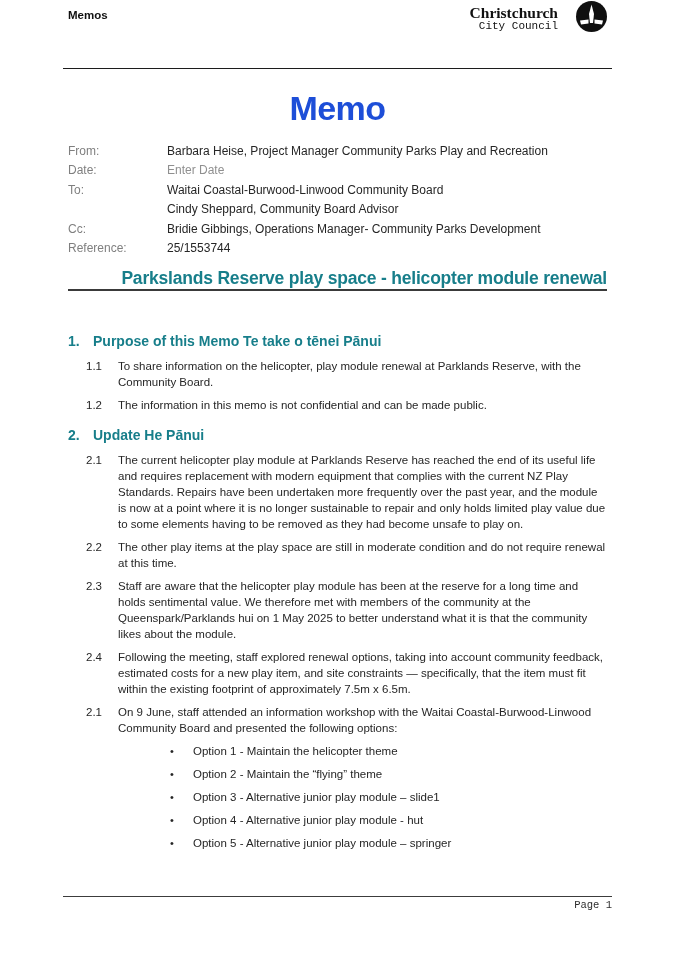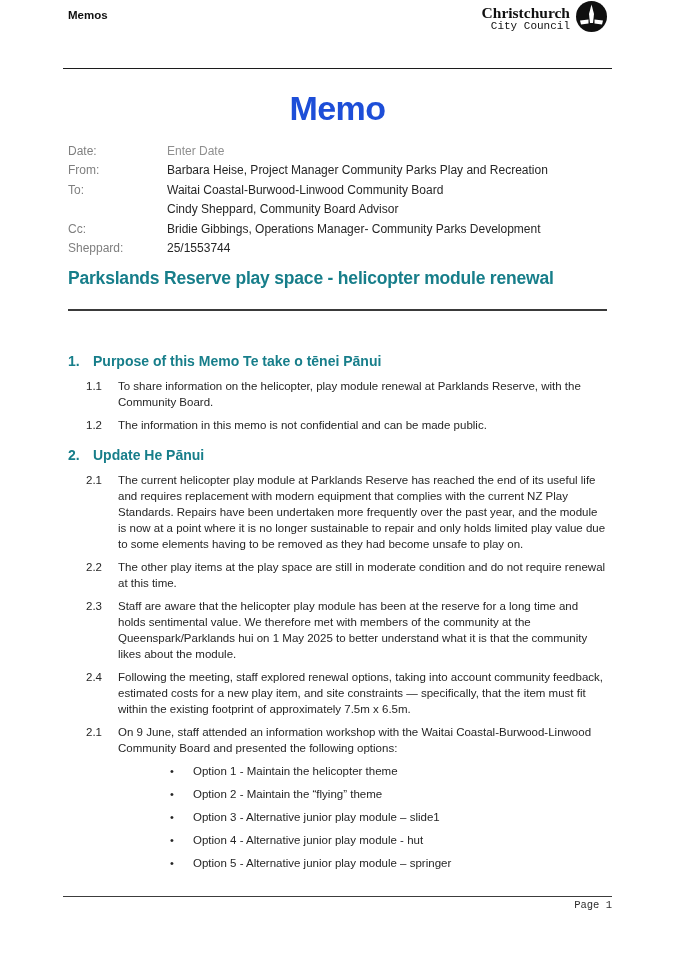--- a/index.html
+++ b/index.html
@@ -14,21 +14,21 @@
   .page { padding: 0 68px; }
 
   
   .header {
     height: 68px;
     display: flex;
     justify-content: space-between;
     align-items: flex-start;
   }
   .doc-type { font-size: 11.5px; font-weight: bold; margin-top: 9px; color: #111; }
-  .logo { display: flex; align-items: center; gap: 6px; }
+  .logo { display: flex; align-items: center; gap: 18px; }
   .logo-text {
     text-align: right;
     font-family: "Liberation Serif", serif;
     line-height: 1.02;
     color: #101010;
     margin-top: 5px;
   }
   .logo-line1 { font-size: 15.5px; font-weight: bold; }
   .logo-line2 { font-size: 11px; font-family: Liberation Mono, monospace; }
   .logo-mark { width: 31px; height: 31px; display: block; }
@@ -49,22 +49,23 @@
   .field-label { width: 99px; flex-shrink: 0; color: #7f7f7f; line-height: 19.5px; }
   .field-value { color: #262626; line-height: 19.5px; }
   .field-value.muted { color: #8f8f8f; }
 
   .subject {
     margin-top: 9px;
     color: #177e8a;
     font-size: 17.5px;
     font-weight: bold;
     letter-spacing: -0.2px;
-    padding-bottom: 20px;
+    padding-bottom: 0;
     border-bottom: 2.2px solid #3a3a3a;
+    text-align: right;
   }
 
   
   .section { margin-top: 13px; }
   .section.first { margin-top: 41px; }
   .section-heading {
     display: flex;
     color: #177e8a;
     font-size: 14px;
     font-weight: bold;
@@ -102,40 +103,40 @@
         <polygon points="18.5,18.5 27,19.5 26,23.5 18.5,22.5" fill="#ffffff"></polygon>
       </svg>
     </div>
   </div>
   <div class="header-rule"></div>
 
   <h1 class="memo-title">Memo</h1>
 
   <div class="fields">
     <div class="field-row">
+      <div class="field-label">From:</div>
+      <div class="field-value">Barbara Heise, Project Manager Community Parks Play and Recreation</div>
+    </div>
+    <div class="field-row">
       <div class="field-label">Date:</div>
       <div class="field-value muted">Enter Date</div>
-    </div>
-    <div class="field-row">
-      <div class="field-label">From:</div>
-      <div class="field-value">Barbara Heise, Project Manager Community Parks Play and Recreation</div>
     </div>
     <div class="field-row">
       <div class="field-label">To:</div>
       <div class="field-value">
         <div>Waitai Coastal-Burwood-Linwood Community Board</div>
         <div>Cindy Sheppard, Community Board Advisor</div>
       </div>
     </div>
     <div class="field-row">
       <div class="field-label">Cc:</div>
       <div class="field-value">Bridie Gibbings, Operations Manager- Community Parks Development</div>
     </div>
     <div class="field-row">
-      <div class="field-label">Sheppard:</div>
+      <div class="field-label">Reference:</div>
       <div class="field-value">25/1553744</div>
     </div>
   </div>
 
   <h2 class="subject">Parkslands Reserve play space - helicopter module renewal</h2>
 
   <div class="section first">
     <div class="section-heading">
       <span class="section-number">1.</span>
       <span>Purpose of this Memo Te take o tēnei Pānui</span>

